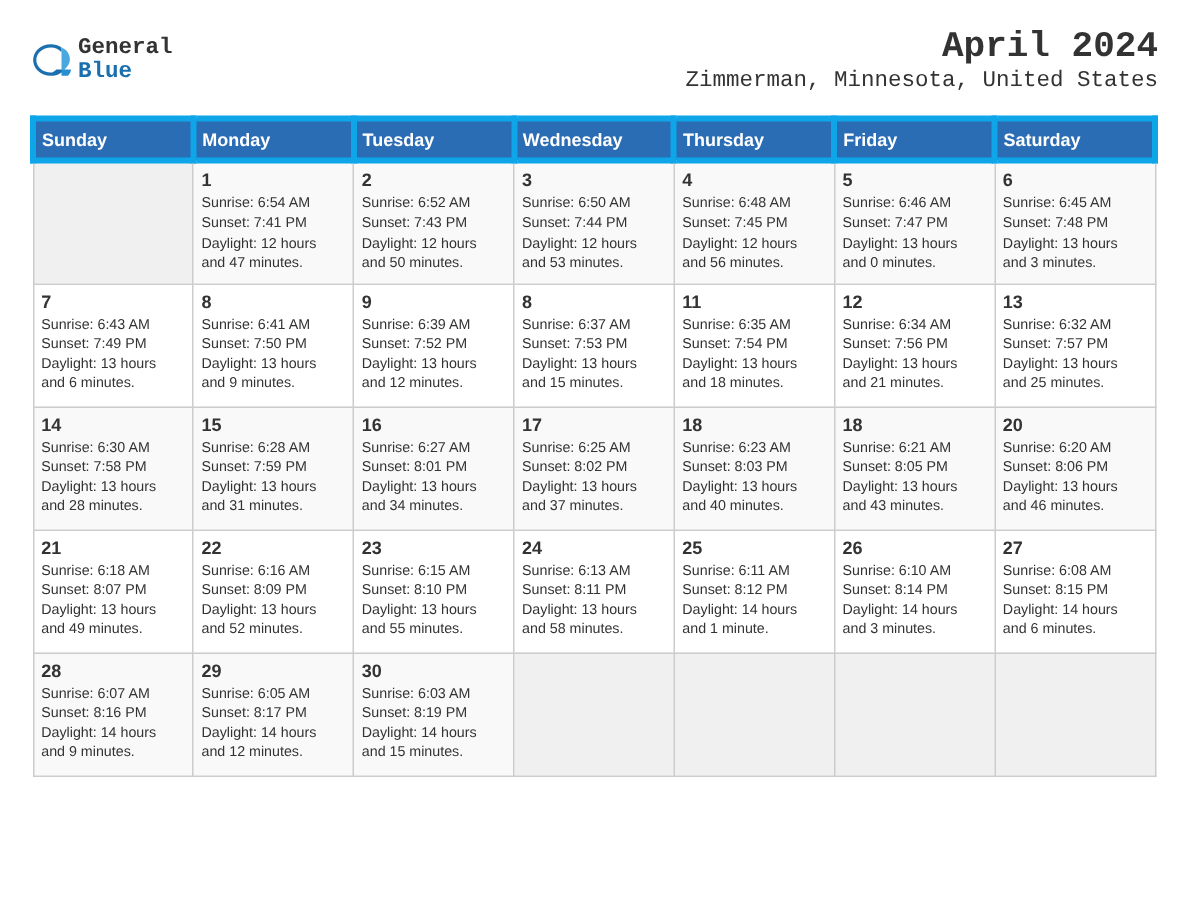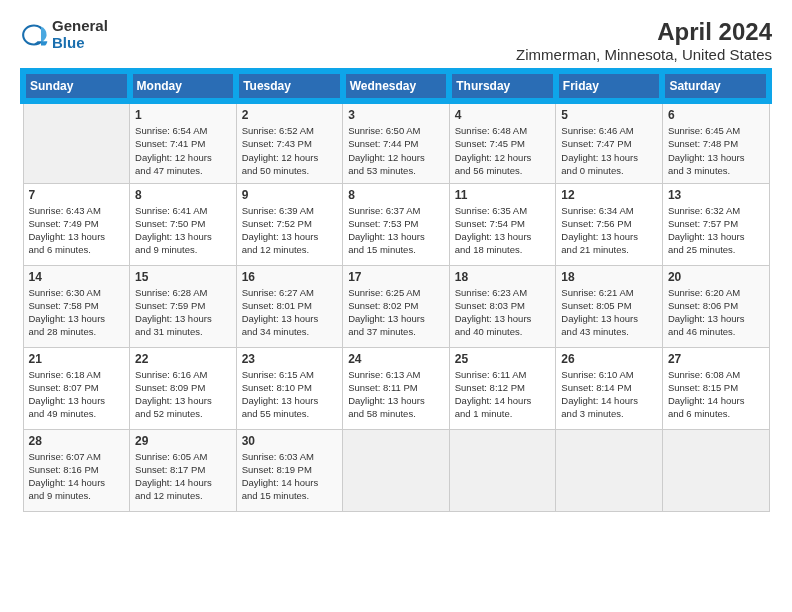--- a/index.html
+++ b/index.html
@@ -12,22 +12,23 @@
     }
     .page {
       width: 792px;
       min-height: 612px;
       padding: 18px 20px 10px 20px;
       background: #fff;
     }
     .header-area {
       display: flex;
       justify-content: space-between;
-      align-items: flex-start;
-      margin-bottom: 5px;
+      align-items: center;
+      margin-bottom: 15px;
+      font-family: Liberation Mono, monospace;
     }
     .logo {
       display: flex;
       align-items: center;
       gap: 4px;
     }
     .logo-text {
       display: flex;
       flex-direction: column;
       line-height: 1.1;
@@ -63,21 +64,21 @@
       border-collapse: collapse;
       table-layout: fixed;
     }
     thead tr th {
       background-color: #2a6db5;
       color: #fff;
       font-size: 12px;
       font-weight: bold;
       padding: 5px 4px;
       text-align: left;
-      border: 6px solid #0ea5e9;
+      border: 4px solid #0ea5e9;
     }
     tbody tr td {
       border: 1px solid #ccc;
       vertical-align: top;
       padding: 4px 5px;
       font-size: 10px;
       color: #333;
       height: 82px;
     }
     .day-number {

